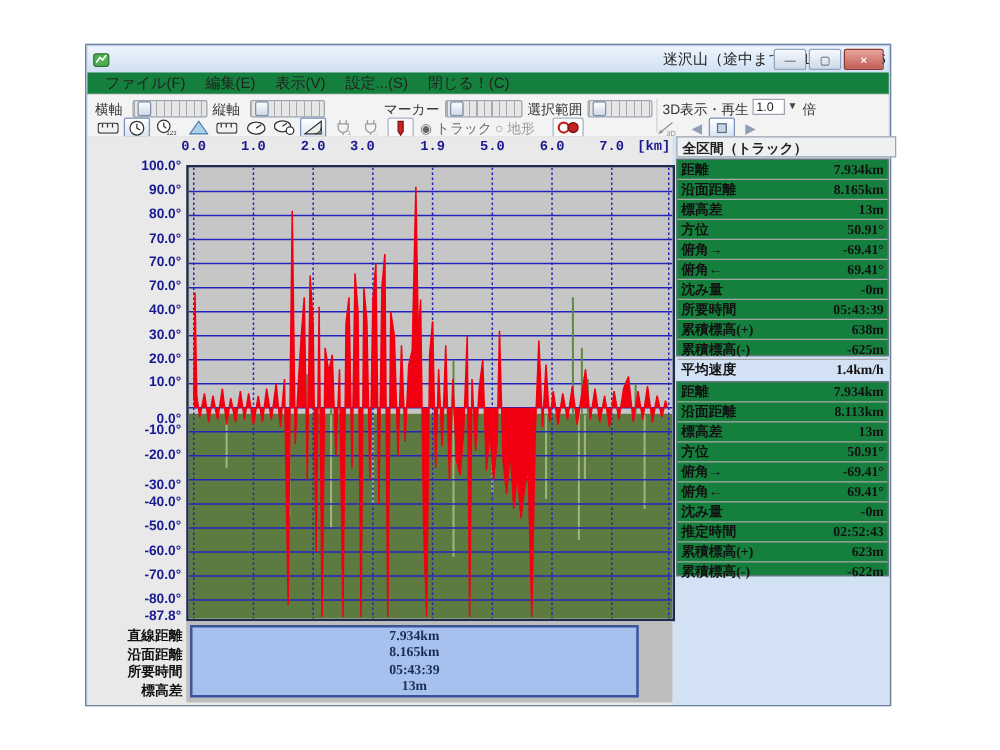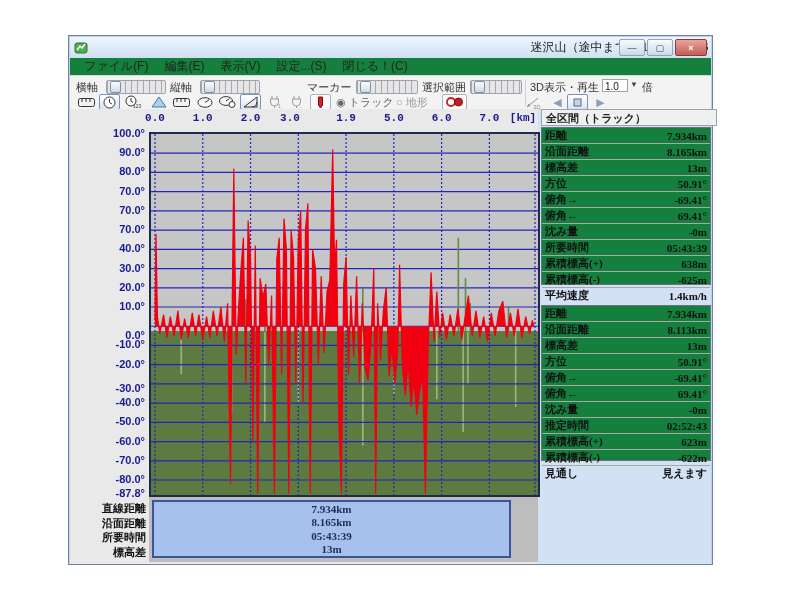--- a/index.html
+++ b/index.html
@@ -382,24 +382,20 @@
             <span class="pv">02:52:43</span>
           </div>
           <div class="prow">
             <span class="pl">累積標高(+)</span>
             <span class="pv">623m</span>
           </div>
           <div class="prow">
             <span class="pl">累積標高(-)</span>
             <span class="pv">-622m</span>
           </div>
-          <div class="prow">
-            <span class="pl">見通し</span>
-            <span class="pv">見えます</span>
-          </div>
         </div>
 
     <div id="footgray"></div>
     <div id="footer-labels">
           <span class="flabel" style="left: 2px; top: 392px;">直線距離</span>
           <span class="flabel" style="left: 2px; top: 406.5px;">沿面距離</span>
           <span class="flabel" style="left: 2px; top: 421px;">所要時間</span>
           <span class="flabel" style="left: 2px; top: 435.5px;">標高差</span>
         </div>
     <div id="footbox">

